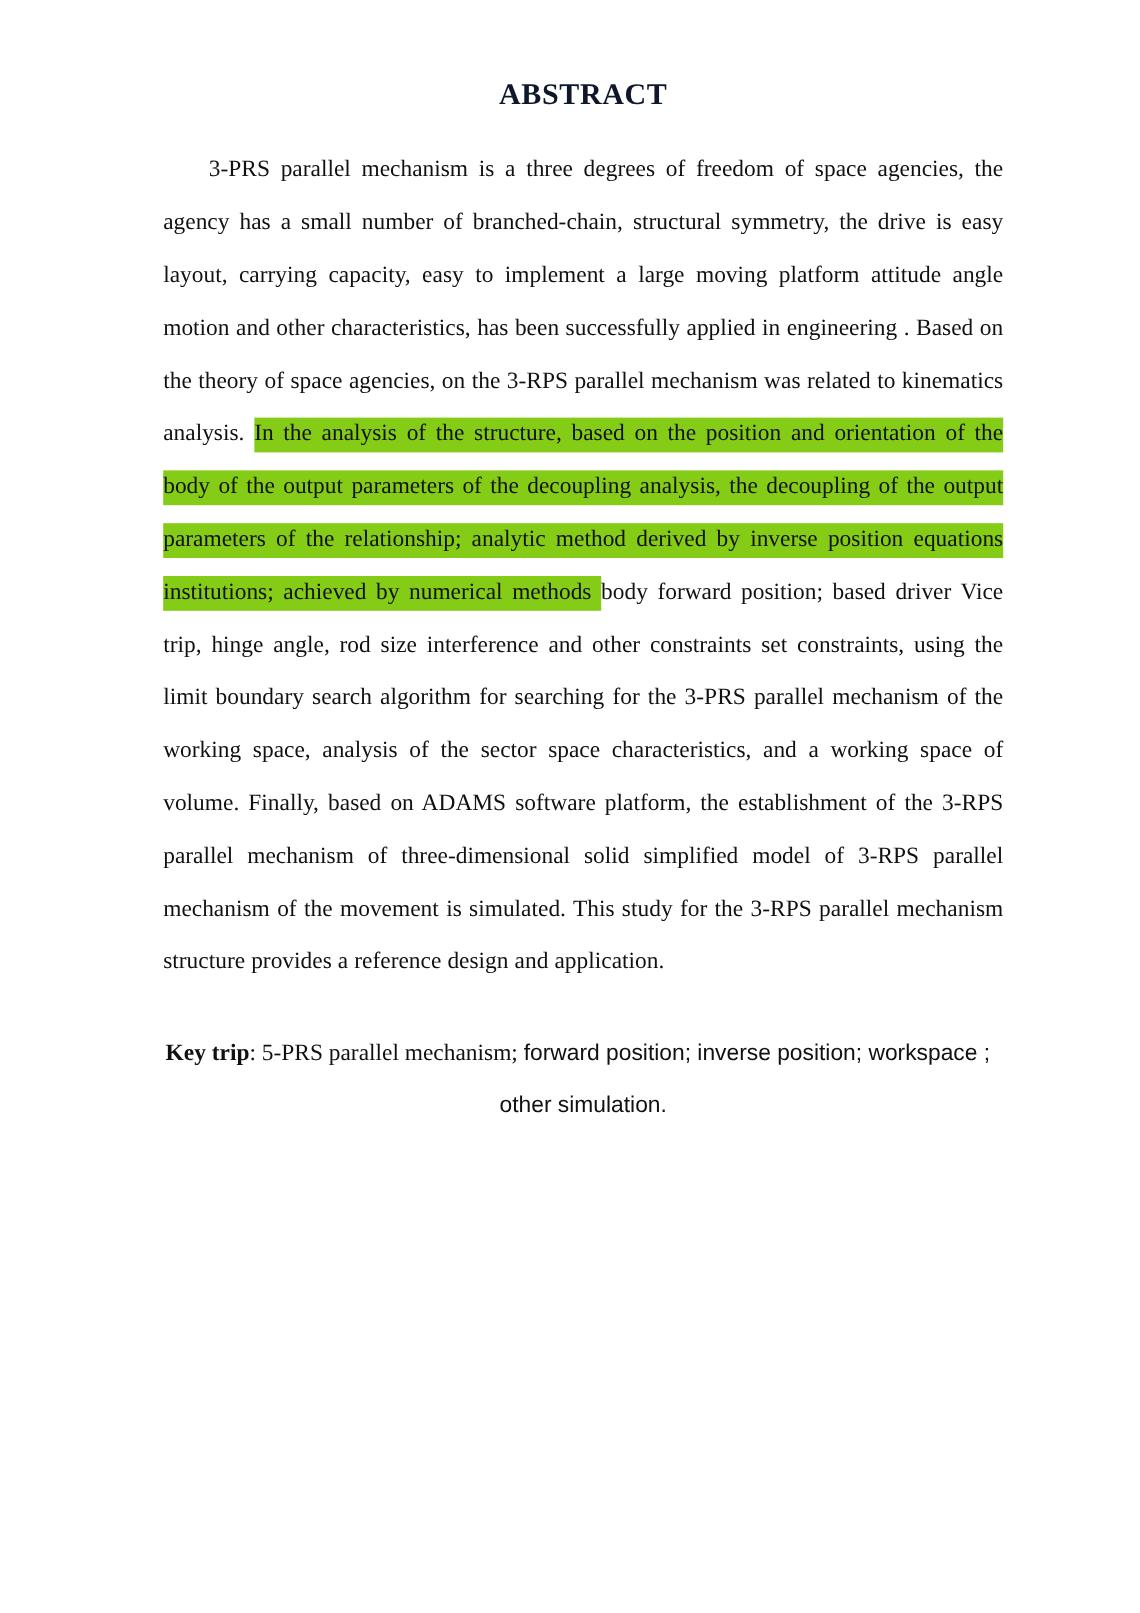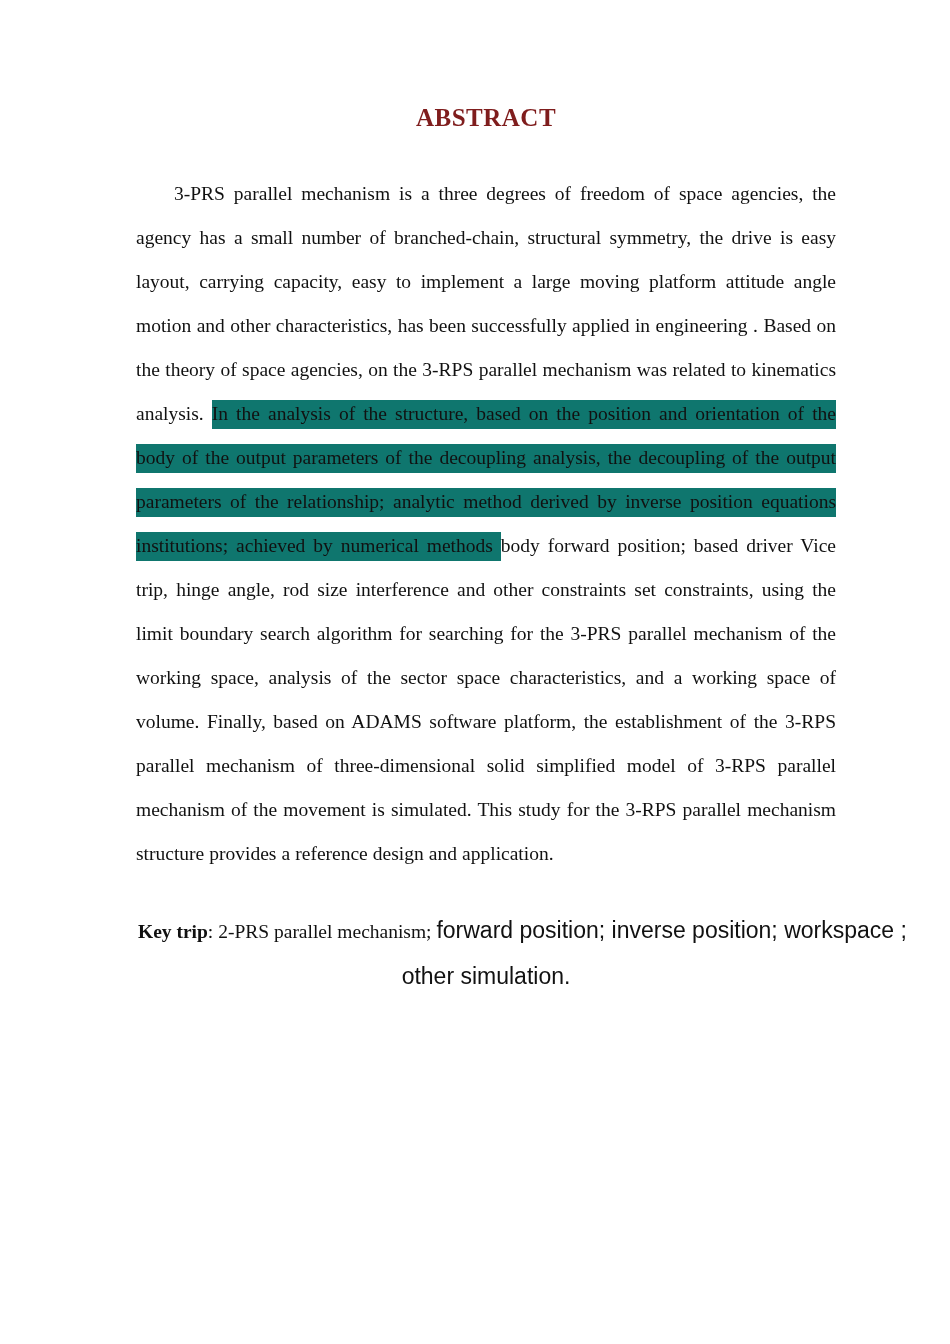--- a/index.html
+++ b/index.html
@@ -25,29 +25,29 @@
 
   .content {
     position: absolute;
     left: 136px;
     top: 0;
     width: 700px;
   }
 
   
   .doc-title {
-    margin: 14px;
-    padding-top: 88px;
+    margin: 0;
+    padding-top: 64px;
     text-align: center;
     font-family: "Liberation Serif", serif;
     font-weight: bold;
     font-size: 25px;
     letter-spacing: 0.5px;
     line-height: 32px;
-    color: #7f1d1d;
+    color: #0f172a;
   }
 
   
   .abstract-body {
     margin: 0;
     padding-top: 24px;
     font-family: "Liberation Serif", serif;
     font-size: 19.5px;
     line-height: 44px;
     text-align: justify;
@@ -56,21 +56,21 @@
     
     text-indent: 38px;
     
     -moz-text-align-last: left;
     text-align-last: left;
     word-spacing: 0.2px;
   }
 
   
   .sel {
-    background: #0f766e;
+    background: #84cc16;
     box-decoration-break: clone;
     -webkit-box-decoration-break: clone;
     padding: 3px 0 5px 0;
   }
 
   
   .keywords {
     margin: 0;
     padding-top: 32px;
     font-size: 19.5px;
@@ -90,32 +90,32 @@
   }
   .kw-serif {
     font-family: "Liberation Serif", serif;
   }
   .kw-label {
     font-family: "Liberation Serif", serif;
     font-weight: bold;
   }
   .kw-sans {
     font-family: "Liberation Sans", sans-serif;
-    font-size: 23px;
+    font-size: 19px;
   }
 </style>
 </head>
 <body>
 
 <div class="page">
   <div class="content">
 
     <h1 class="doc-title">ABSTRACT</h1>
 
     <p class="abstract-body"><span>3-PRS parallel mechanism is a three degrees of freedom of space agencies, the agency has a small number of branched-chain, structural symmetry, the drive is easy layout, carrying capacity, easy to implement a large moving platform attitude angle motion and other characteristics, has been successfully applied in engineering . Based on the theory of space agencies, on the 3-RPS parallel mechanism was related to kinematics analysis. </span><span class="sel">In the analysis of the structure, based on the position and orientation of the body of the output parameters of the decoupling analysis, the decoupling of the output parameters of the relationship; analytic method derived by inverse position equations institutions; achieved by numerical methods </span><span>body forward position; based driver Vice trip, hinge angle, rod size interference and other constraints set constraints, using the limit boundary search algorithm for searching for the 3-PRS parallel mechanism of the working space, analysis of the sector space characteristics, and a working space of volume. Finally, based on ADAMS software platform, the establishment of the 3-RPS parallel mechanism of three-dimensional solid simplified model of 3-RPS parallel mechanism of the movement is simulated. This study for the 3-RPS parallel mechanism structure provides a reference design and application.</span></p>
 
     <p class="keywords">
-      <span class="kw-line1"><span class="kw-label">Key trip</span><span class="kw-serif">: </span><span class="kw-serif">2-PRS parallel mechanism; </span><span class="kw-sans">forward position; inverse position; workspace ;</span></span>
+      <span class="kw-line1"><span class="kw-label">Key trip</span><span class="kw-serif">: </span><span class="kw-serif">5-PRS parallel mechanism; </span><span class="kw-sans">forward position; inverse position; workspace ;</span></span>
       <span class="kw-line2"><span class="kw-sans">other simulation.</span></span>
     </p>
 
   </div>
 </div>
 
 </body></html>

